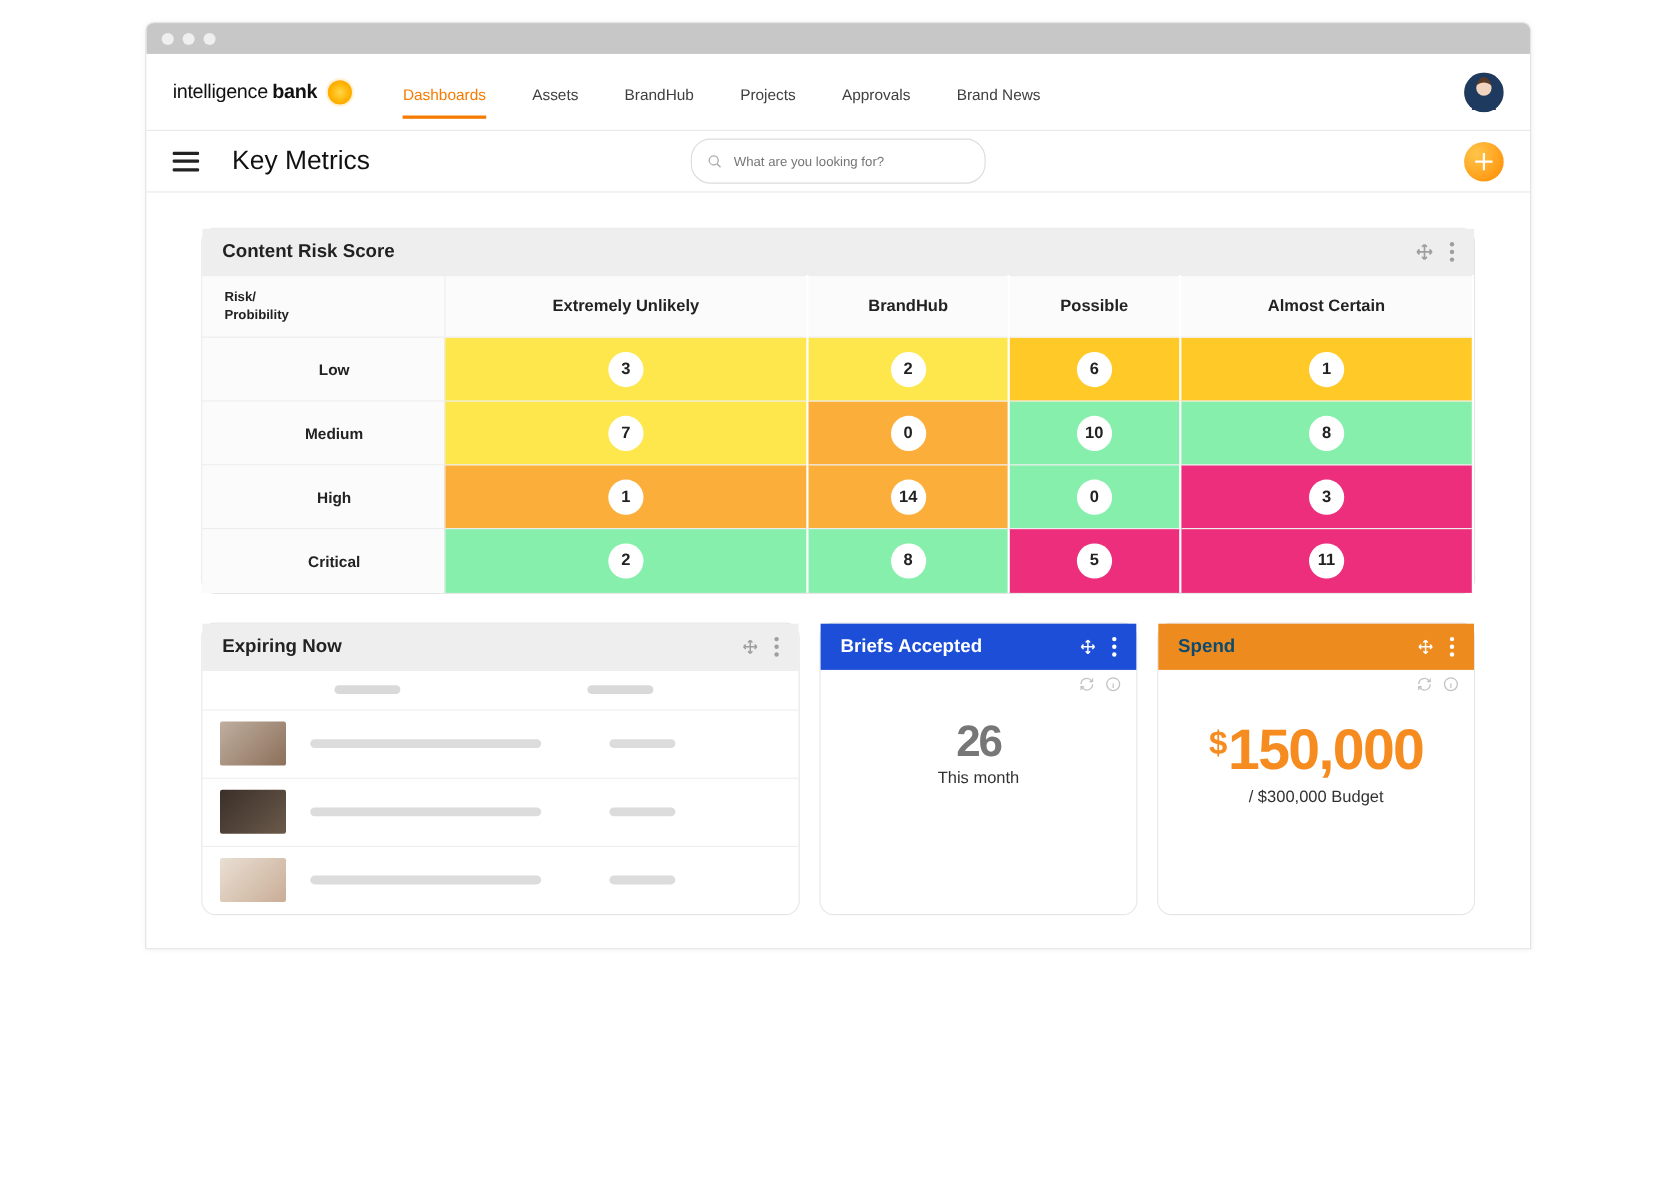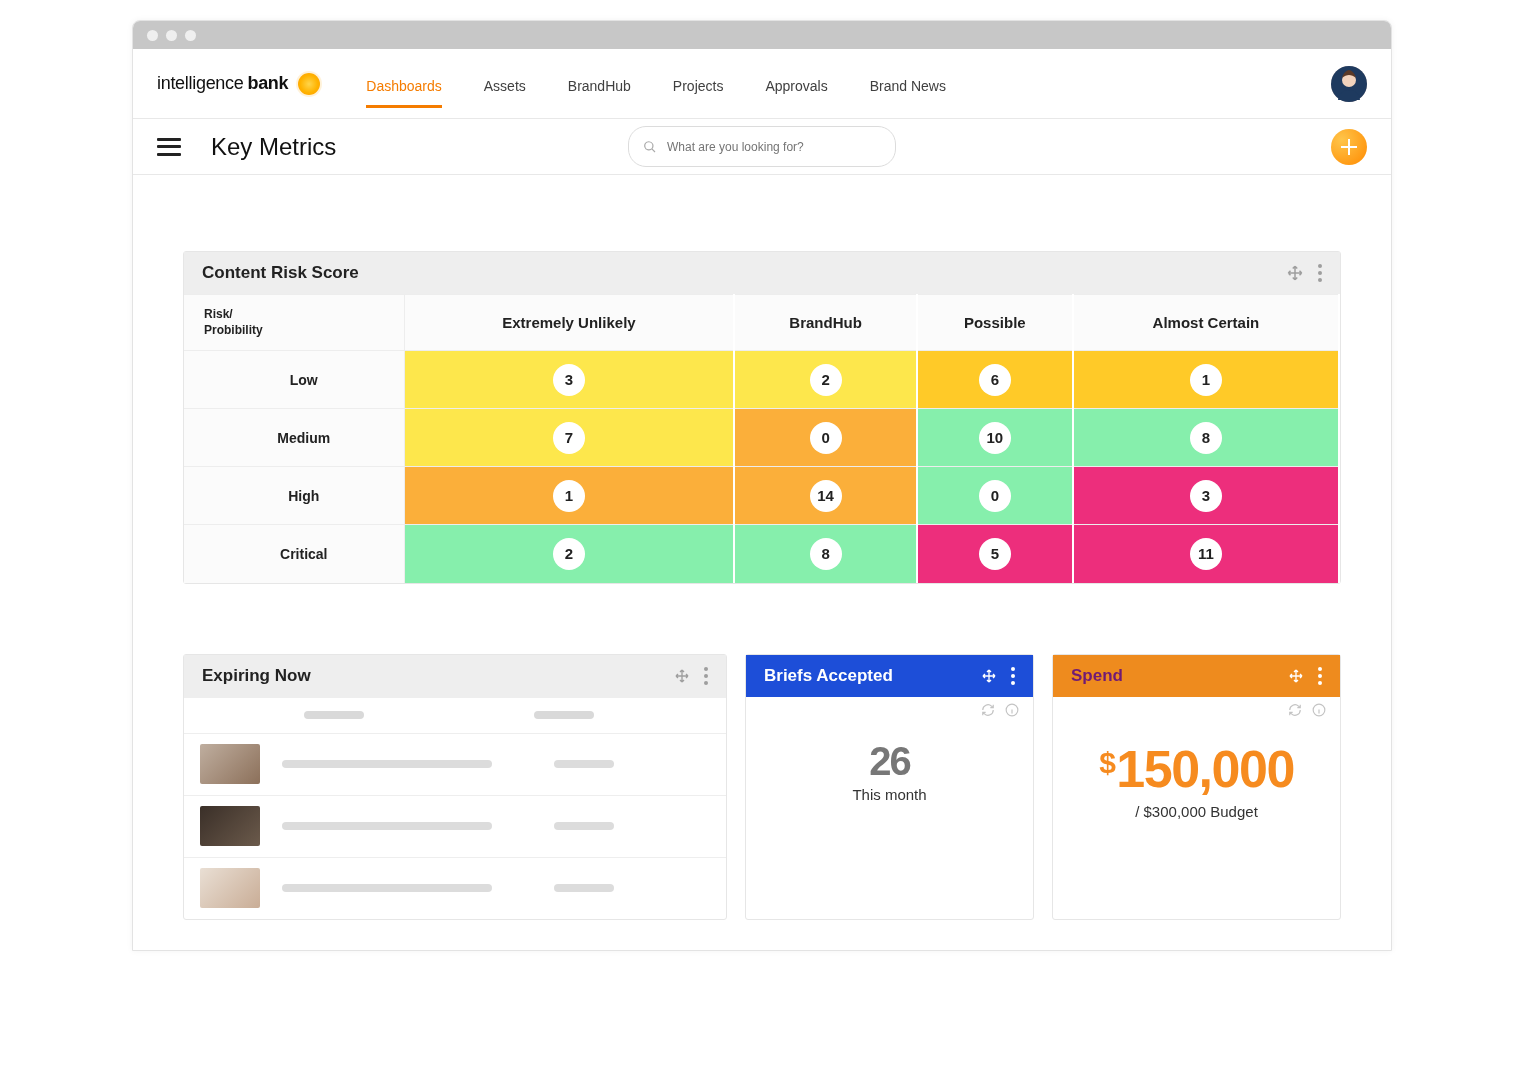--- a/index.html
+++ b/index.html
@@ -82,37 +82,36 @@
     width: 36px; height: 36px; border-radius: 50%;
     background: radial-gradient(circle at 30% 30%, #ffc54a, #ff8a00);
     margin-left: auto;
     display:flex; align-items:center; justify-content:center;
     color:#fff; font-size:20px; cursor:pointer;
   }
   
   .content { padding: 32px 50px 30px 50px; }
   .card {
     border: 1px solid #e6e6e6;
-    border-radius: 3px;
+    border-radius: 13px;
     background:#fff;
-    margin-top:44px;
   }
   .card-header {
     display:flex; align-items:center;
     height: 42px;
     padding: 0 18px;
     font-size: 17px; font-weight: 600;
   }
   .card-header .tools { margin-left:auto; display:flex; gap:14px; align-items:center;}
   .move-icon svg, .kebab-icon svg, .refresh-icon svg, .info-icon svg { display:block; }
   .kebab-icon { display:flex; flex-direction:column; gap:3px; }
   .kebab-icon span { width:4px; height:4px; border-radius:50%; background:#9e9e9e;}
   .hdr-grey { background:#eeeeee; color:#222; }
   .hdr-dark { background:#1d4ed8; color:#fff; }
-  .hdr-orange { background:#ee8b1e; color:#701a75; }
+  .hdr-orange { background:#ee8b1e; color:#0c4a6e; }
   
   .risk-table { width:100%; border-collapse: collapse; }
   .risk-table th, .risk-table td {
     border-top:1px solid #ededed;
     border-right:2px solid #fff;
     text-align:center;
     height: 58px;
     font-size:15px;
   }
   .risk-table thead th {

